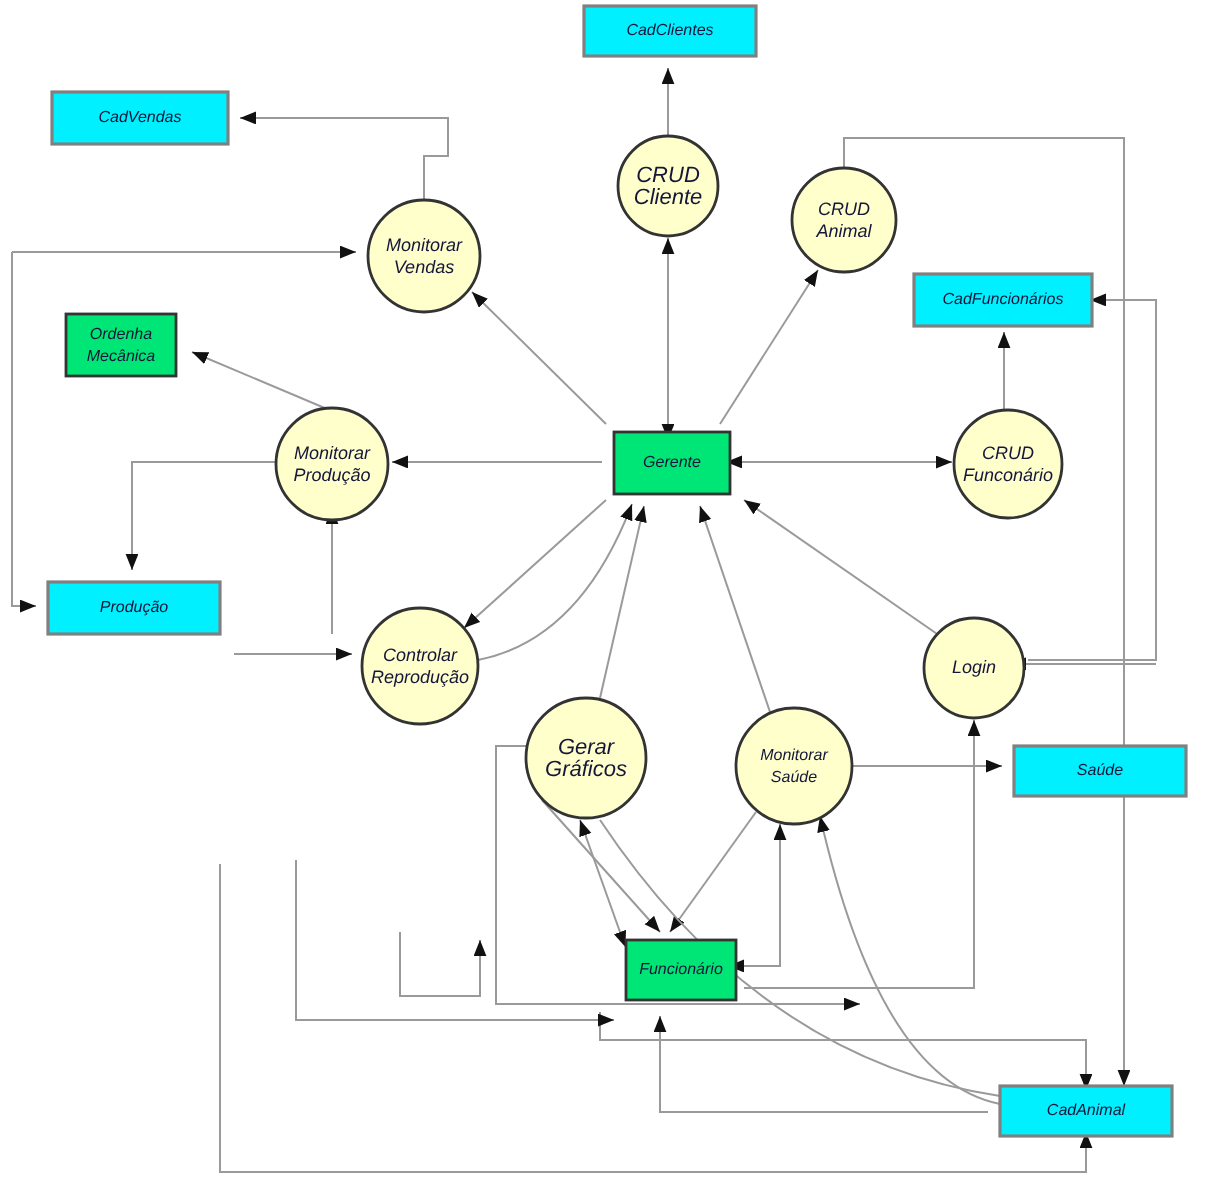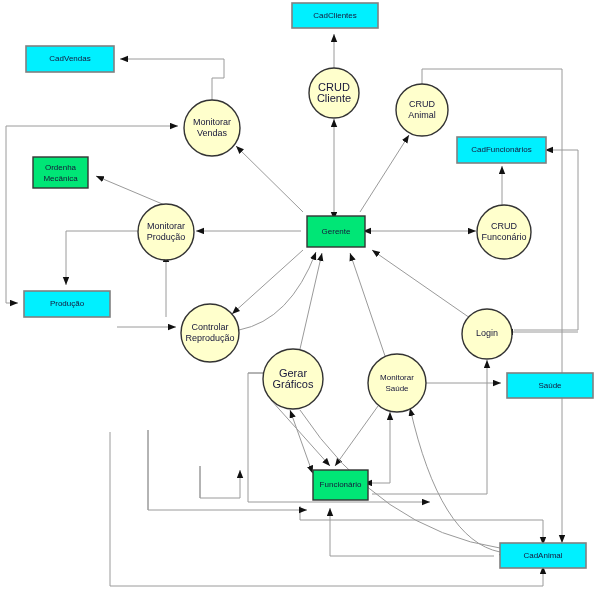--- a/index.html
+++ b/index.html
@@ -10,20 +10,21 @@
   body {
     width: 608px;
     height: 600px;
     font-family: "Liberation Sans", sans-serif;
     overflow: hidden;
   }
   #diagram-root {
     position: relative;
     width: 608px;
     height: 600px;
+    font-style: italic;
   }
   svg#diagram-svg {
     display: block;
     width: 608px;
     height: 600px;
   }
   .edge {
     fill: none;
     stroke: #9a9a9a;
     stroke-width: 1;

